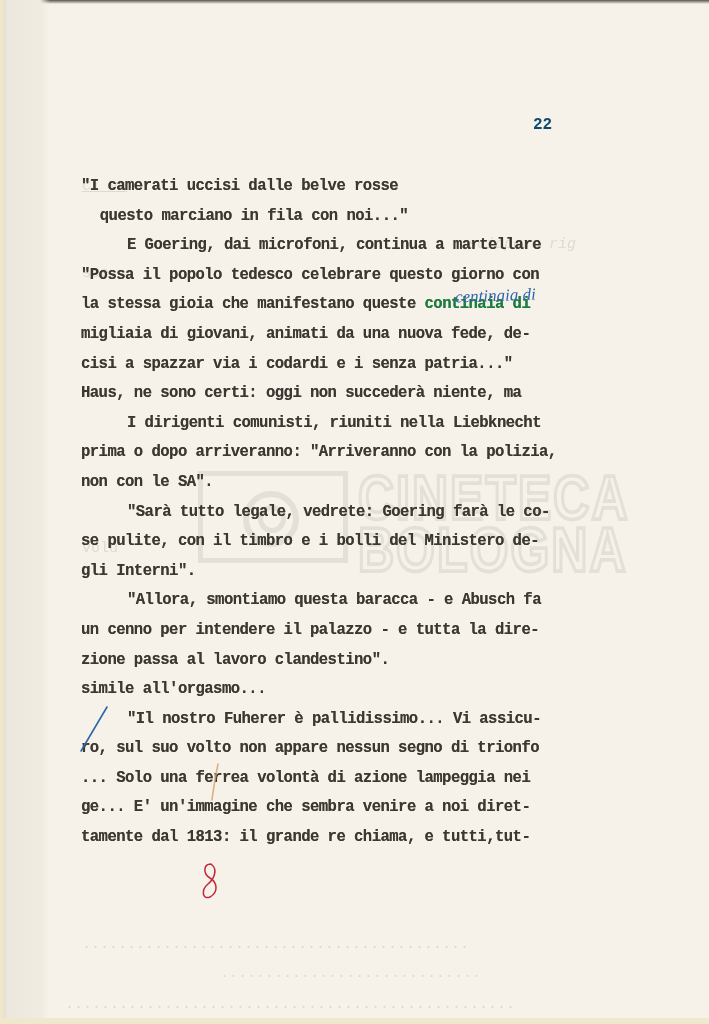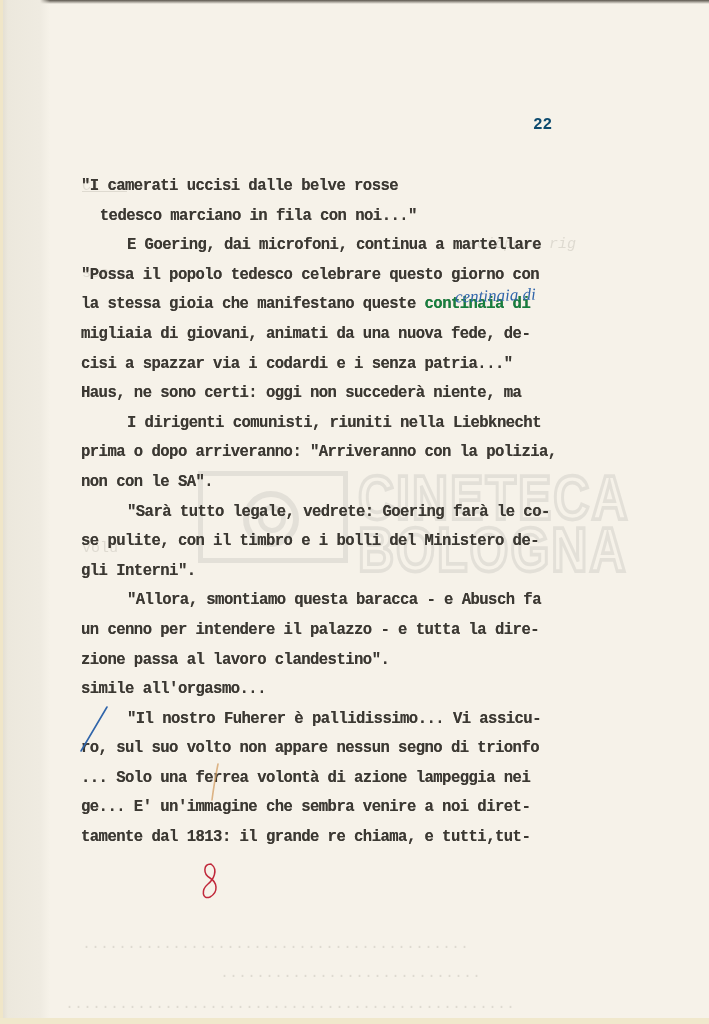--- a/index.html
+++ b/index.html
@@ -147,21 +147,21 @@
     <div class="wm-ring"></div>
     <div class="wm-ring2"></div>
     <div class="wm-text wm-line1">CINETECA</div>
     <div class="wm-text wm-line2">BOLOGNA</div>
   </div>
 
   <div class="page-number">22</div>
 
   <div class="body-text">
     <div class="line">"I camerati uccisi dalle belve rosse</div>
-    <div class="line" style="padding-left:10px;"> tedesco marciano in fila con noi..."</div>
+    <div class="line" style="padding-left:10px;"> questo marciano in fila con noi..."</div>
     <div class="line indent-1">E Goering, dai microfoni, continua a martellare</div>
     <div class="line">"Possa il popolo tedesco celebrare questo giorno con</div>
     <div class="line" style="color:transparent;text-shadow:none;">la stessa gioia che manifestano queste continaia di</div>
     <div class="line">migliaia di giovani, animati da una nuova fede, de-</div>
     <div class="line">cisi a spazzar via i codardi e i senza patria..."</div>
     <div class="line">Haus, ne sono certi: oggi non succederà niente, ma</div>
     <div class="line indent-1">I dirigenti comunisti, riuniti nella Liebknecht</div>
     <div class="line">prima o dopo arriveranno: "Arriveranno con la polizia,</div>
     <div class="line">non con le SA".</div>
     <div class="line indent-1">"Sarà tutto legale, vedrete: Goering farà le co-</div>

